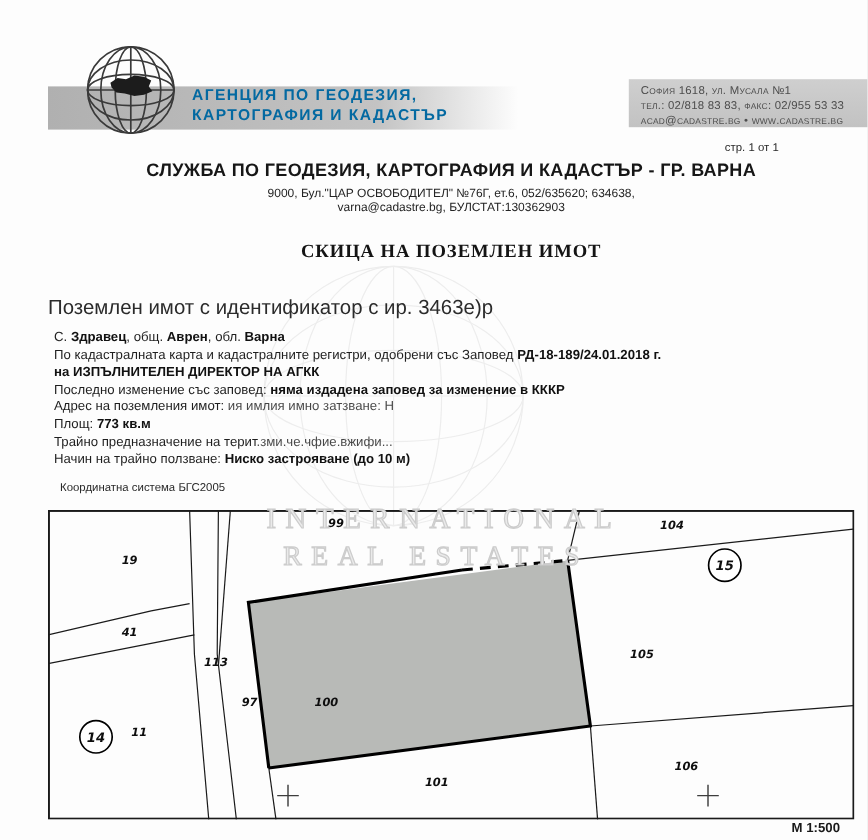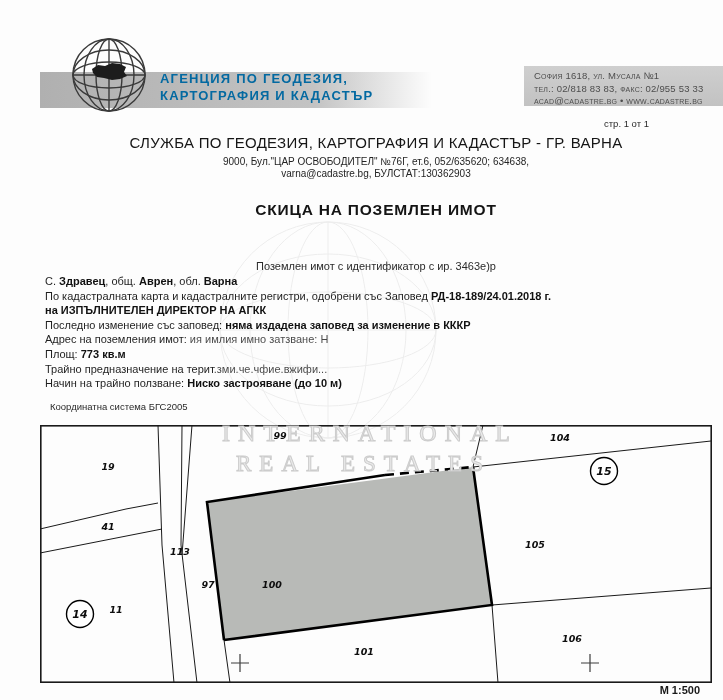--- a/index.html
+++ b/index.html
@@ -12,28 +12,28 @@
   .band-right{position:absolute;left:524px;top:66px;width:219px;height:40px;
               background:linear-gradient(180deg,#cfcfcf,#c2c2c2);}
   .band-right-text{padding:4px 0 0 10px;font-size:9.5px;line-height:12.5px;color:#4d4d4d;
                    font-variant:small-caps;letter-spacing:.2px;}
   .logo{position:absolute;left:70px;top:36px;width:78px;height:78px;}
   .agency-text{position:absolute;left:160px;top:70px;font-size:13px;font-weight:700;
                line-height:17px;letter-spacing:1.2px;color:#0369a1;}
   .page-num{position:absolute;left:604px;top:118px;font-size:9.5px;color:#2a2a2a;}
   
   .office{position:absolute;left:40px;top:134px;width:672px;text-align:center;}
-  .office-title{font-size:15px;font-weight:400;letter-spacing:.3px;color:#161616;text-align:center;}
+  .office-title{font-size:15px;font-weight:700;letter-spacing:.3px;color:#161616;text-align:center;}
   .office-address{margin-top:5px;font-size:10px;color:#242424;}
   .office-contact{margin-top:1px;font-size:10px;color:#242424;}
   
   .doc-title{position:absolute;left:40px;top:201px;width:672px;text-align:center;
-             font-size:15.5px;font-weight:700;letter-spacing:.8px;color:#141414;}
-  .doc-subtitle{position:absolute;left:40px;top:247px;width:672px;text-align:center;
-                font-size:11px;color:#2b2b2b;margin-top:13px;}
+             font-size:15.5px;font-weight:700;letter-spacing:.8px;color:#141414;font-family:Liberation Serif, serif;}
+  .doc-subtitle{position:absolute;left:40px;top:247px;width:672px;text-align:left;
+                font-size:17px;color:#2b2b2b;}
   
   .prop{position:absolute;left:45px;top:274px;width:665px;font-size:11px;
         line-height:14.6px;color:#1f1f1f;}
   .prop b{font-weight:700;color:#111;}
   .prop .blur{filter:blur(.4px);opacity:.82;}
   .coord-sys{position:absolute;left:50px;top:401px;font-size:9.5px;color:#2a2a2a;}
   
   .map{position:absolute;left:40px;top:425px;z-index:1;}
   .scale{position:absolute;left:0;top:684px;width:700px;text-align:right;
          font-size:11px;font-weight:700;color:#191919;}

